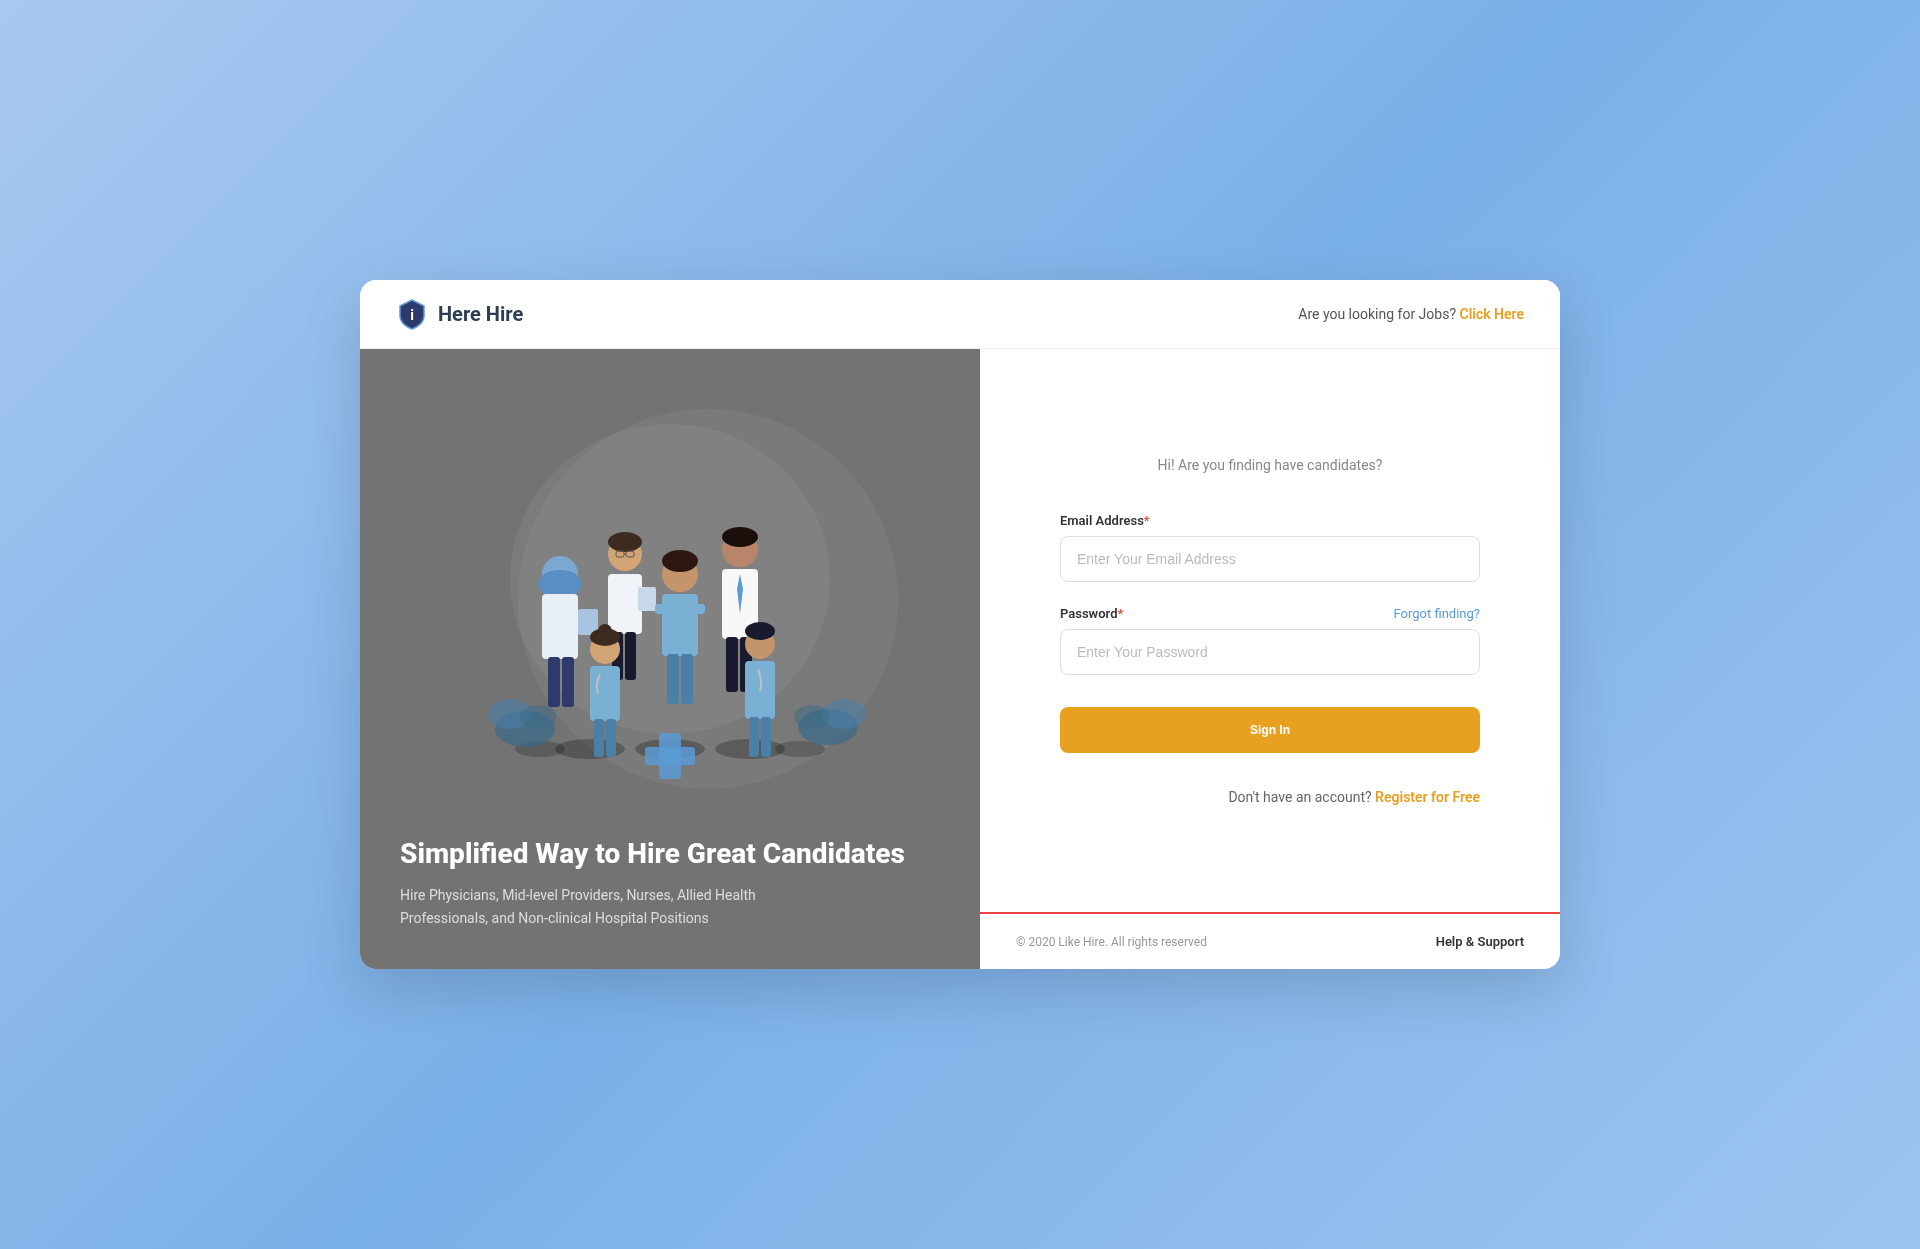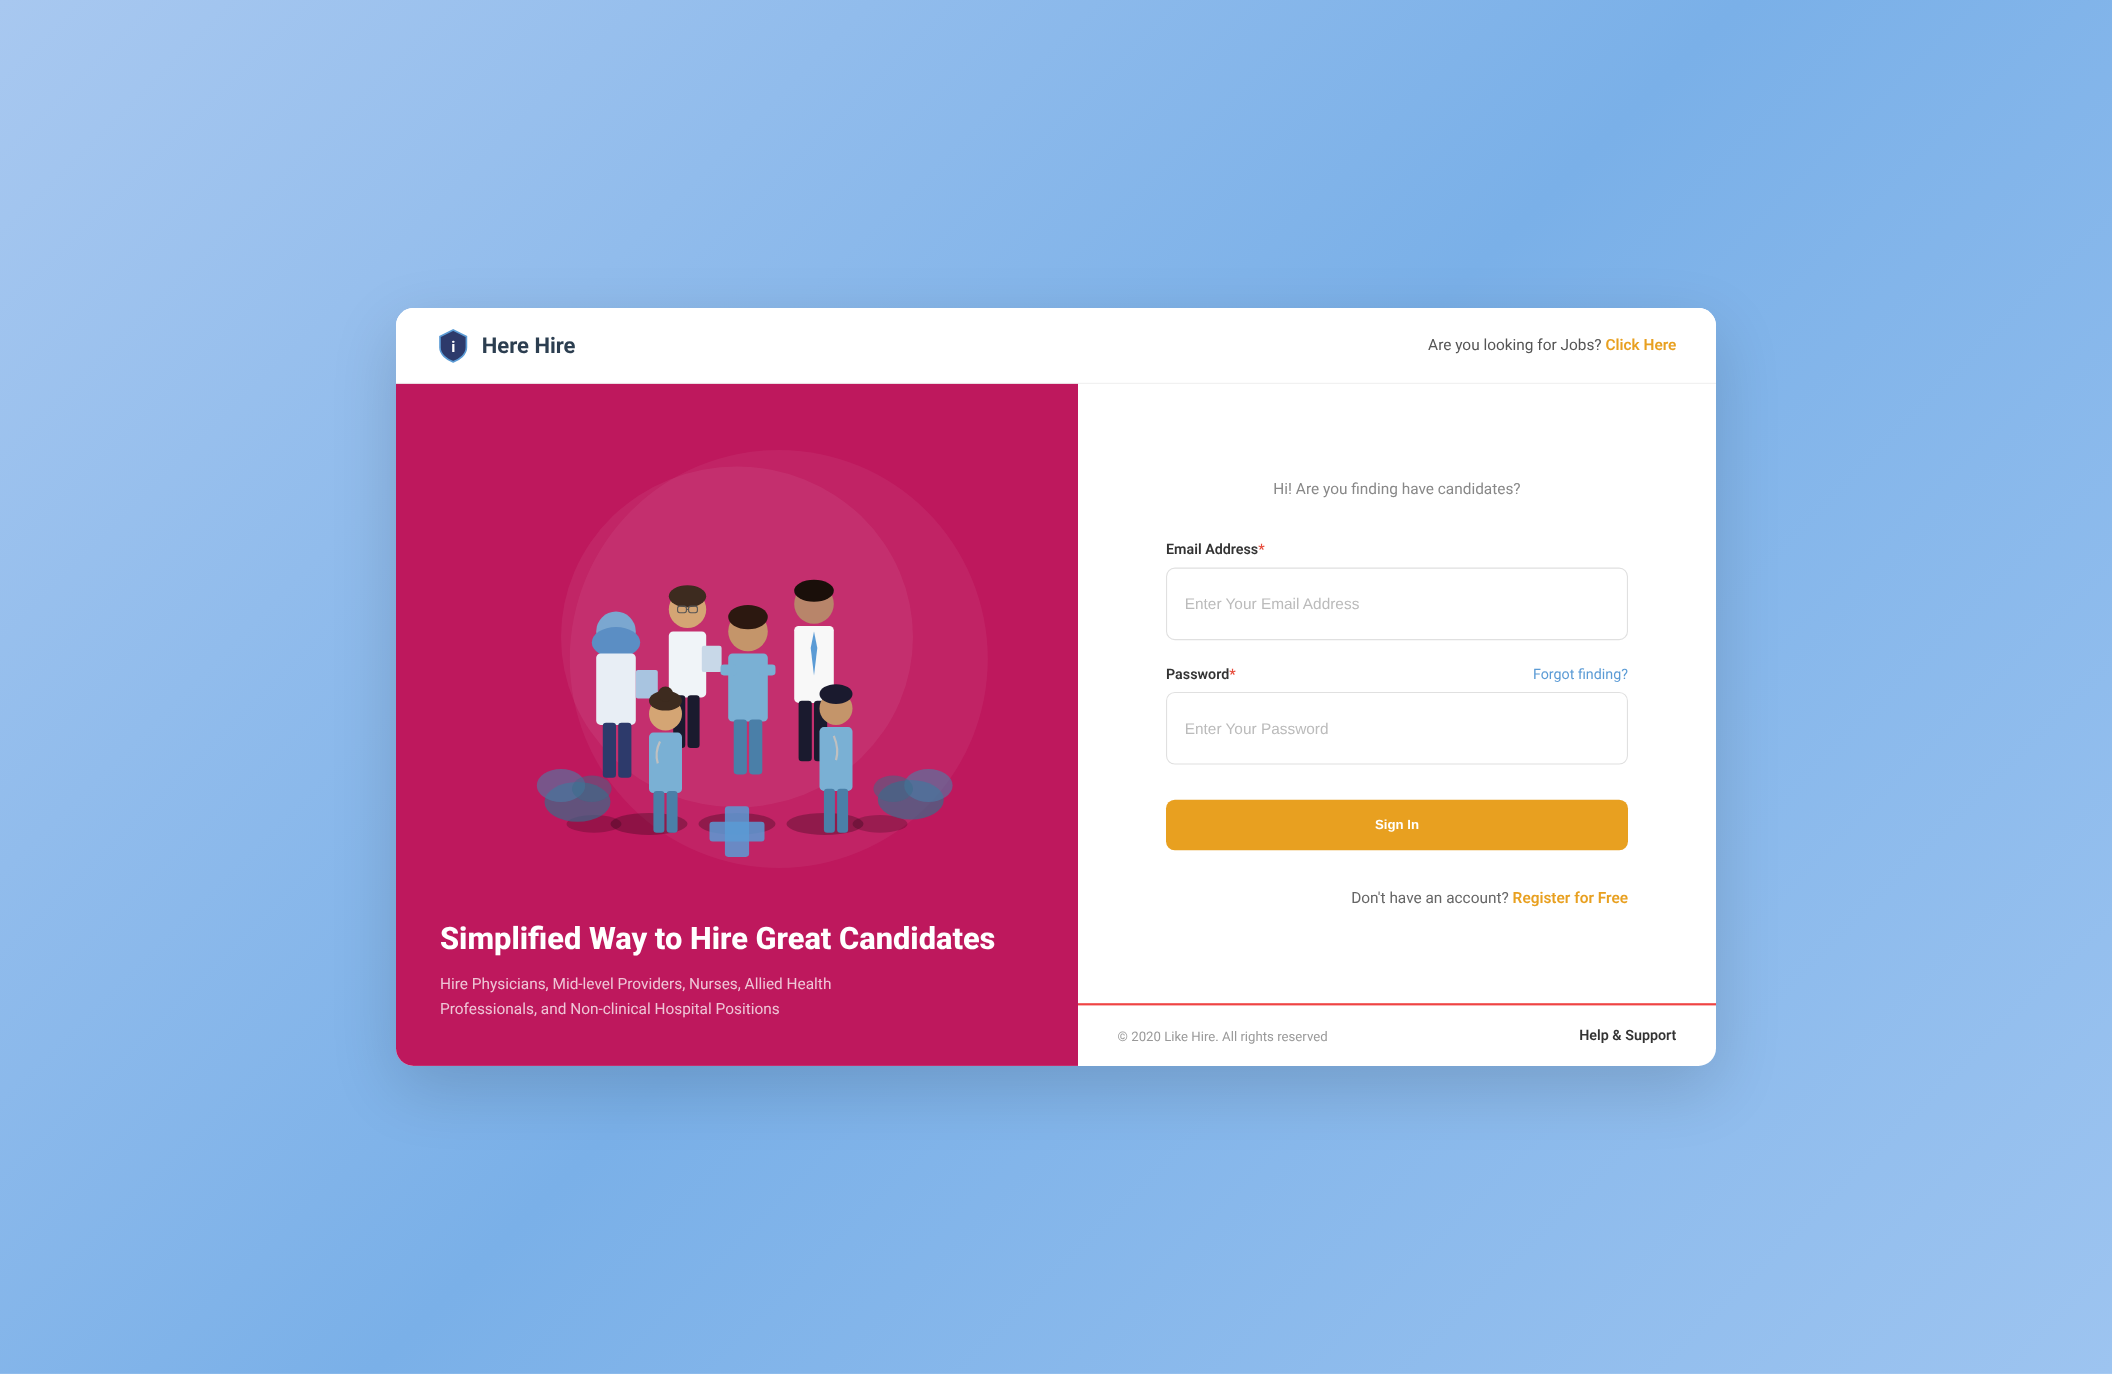--- a/index.html
+++ b/index.html
@@ -64,21 +64,21 @@
     }
 
     
     .card-body {
       display: flex;
       flex: 1;
     }
 
     
     .left-panel {
-      background: #be185d;
+      background: #737373;
       flex: 0 0 620px;
       position: relative;
       display: flex;
       flex-direction: column;
       justify-content: flex-end;
       padding: 40px;
       overflow: hidden;
       min-height: 620px;
     }
 
@@ -169,21 +169,21 @@
 
     .forgot-link {
       font-size: 13px;
       color: #5b9bd5;
       text-decoration: none;
       cursor: pointer;
     }
 
     .form-input {
       width: 100%;
-      padding: 24px 16px;
+      padding: 14px 16px;
       border: 1.5px solid #e0e0e0;
       border-radius: 8px;
       font-size: 14px;
       color: #333;
       background: #fff;
       outline: none;
       transition: border-color 0.2s;
     }
 
     .form-input::placeholder {

